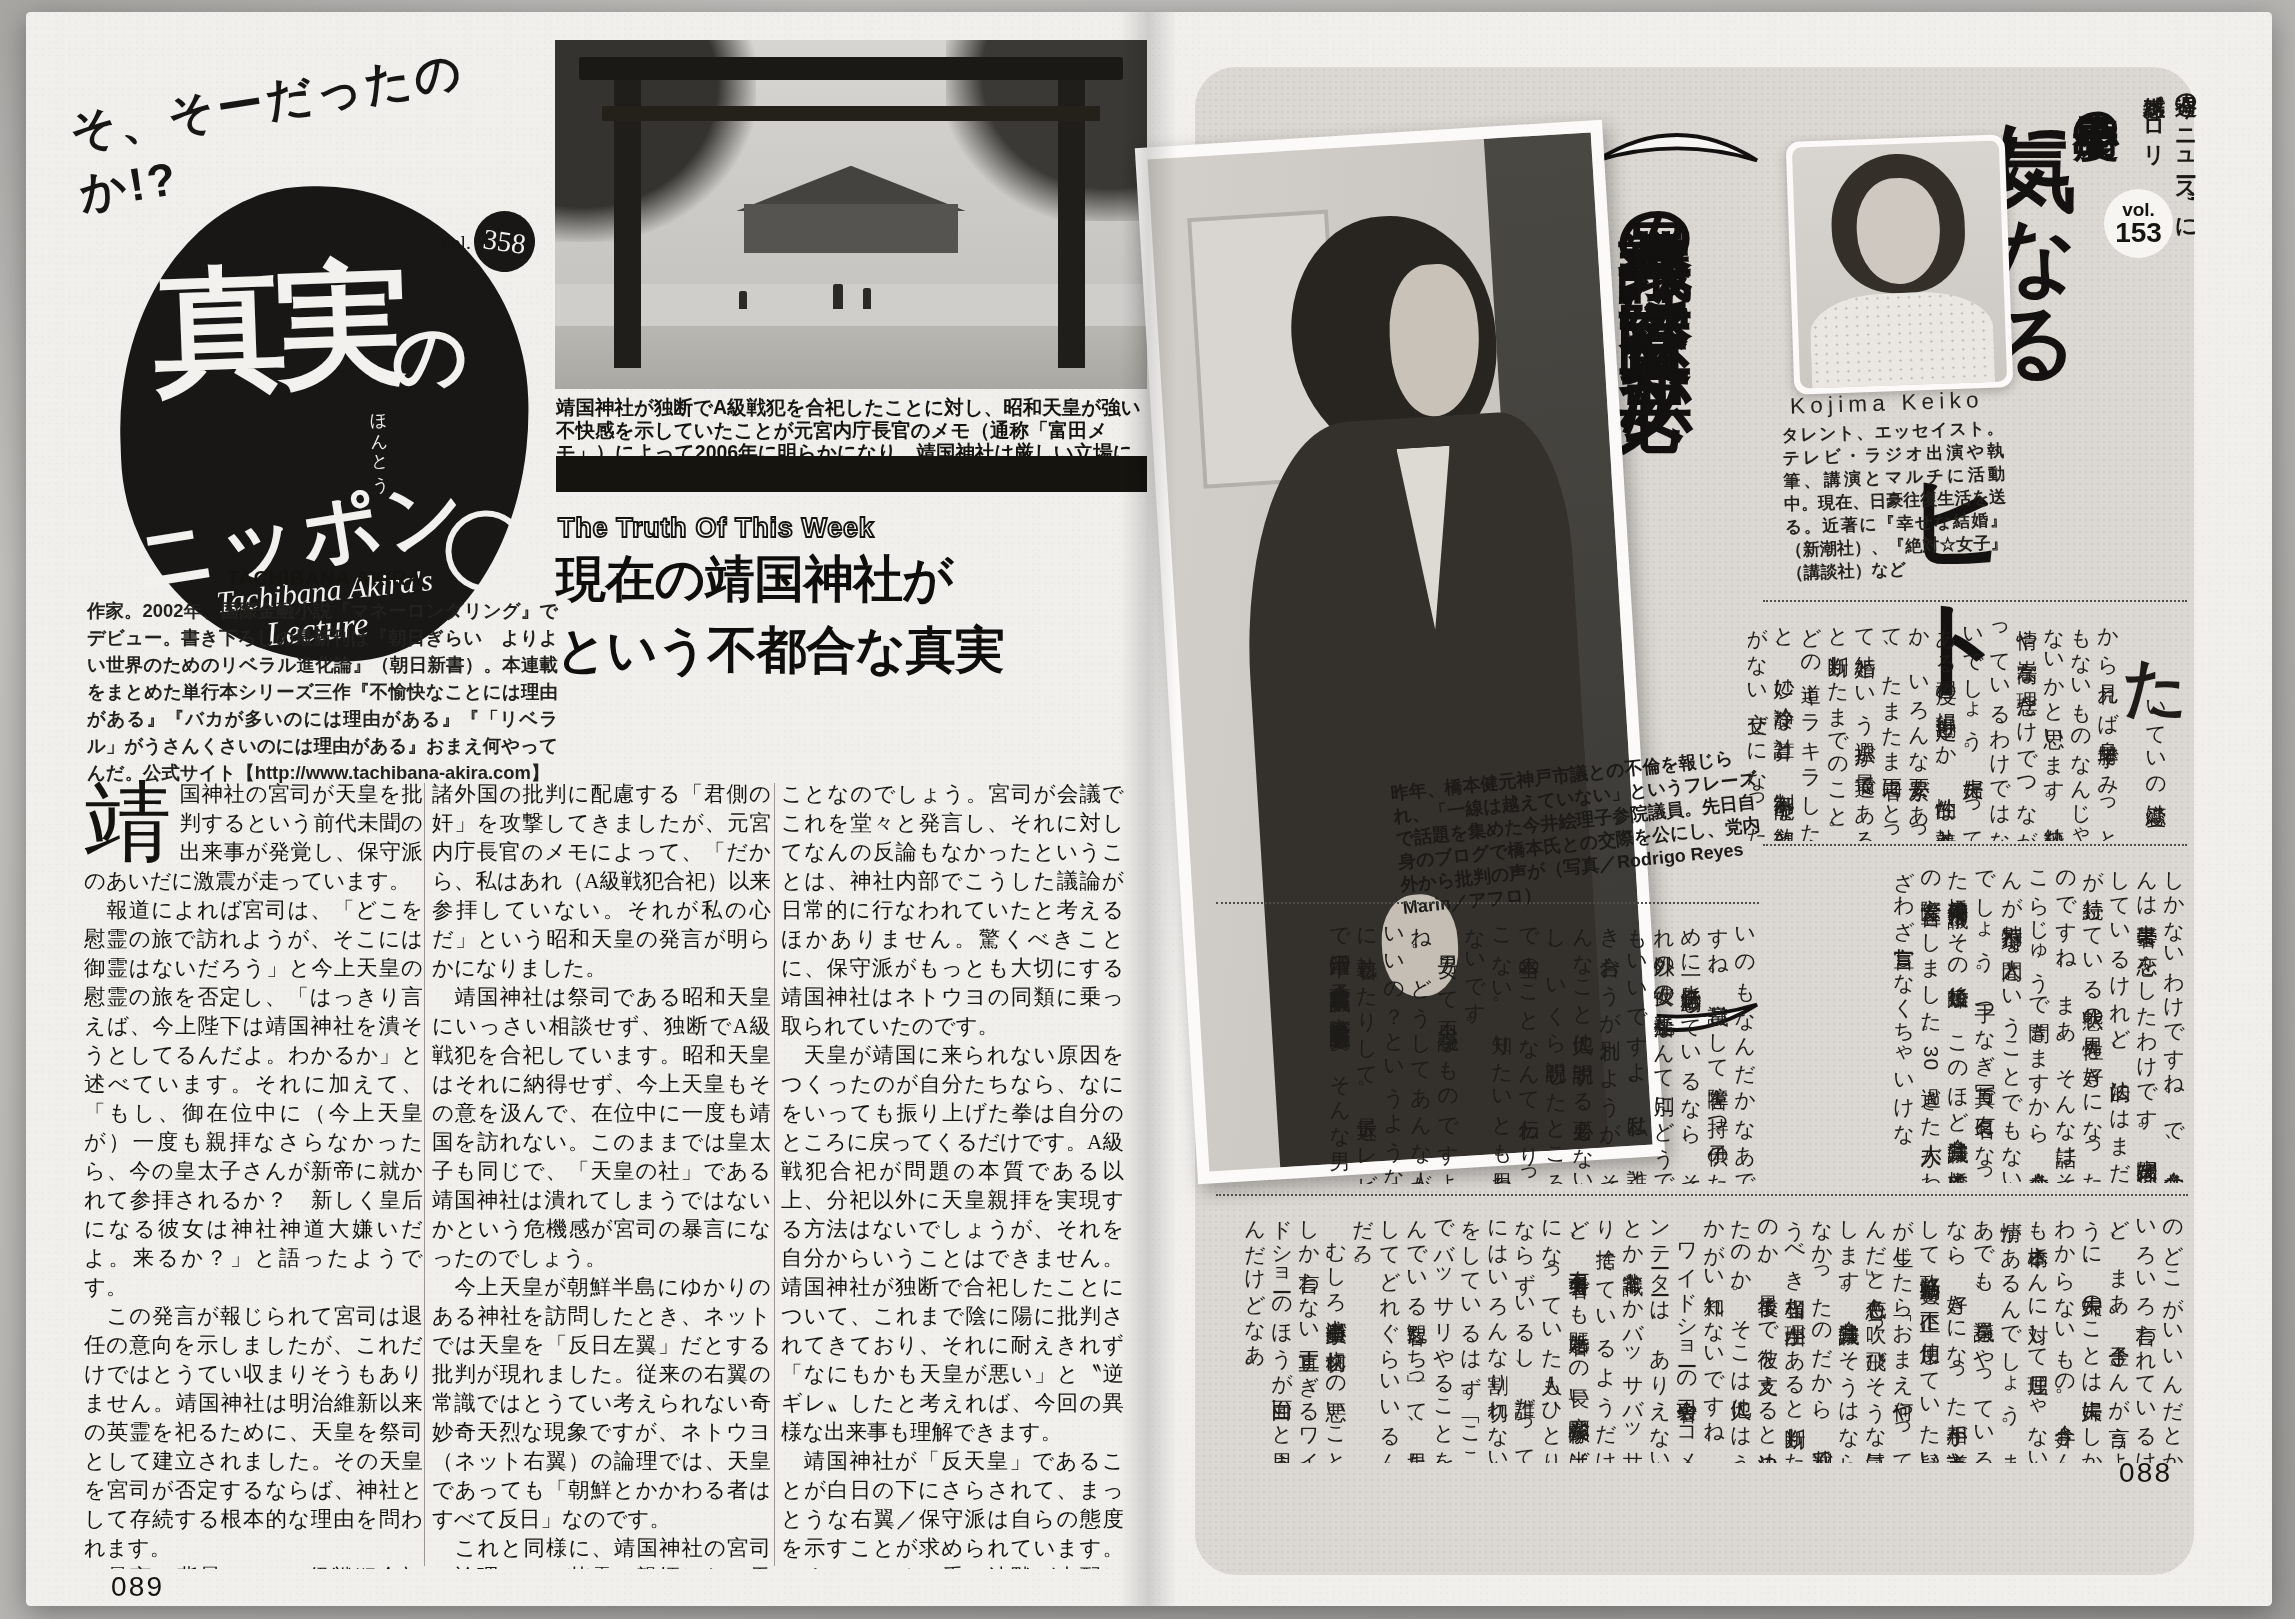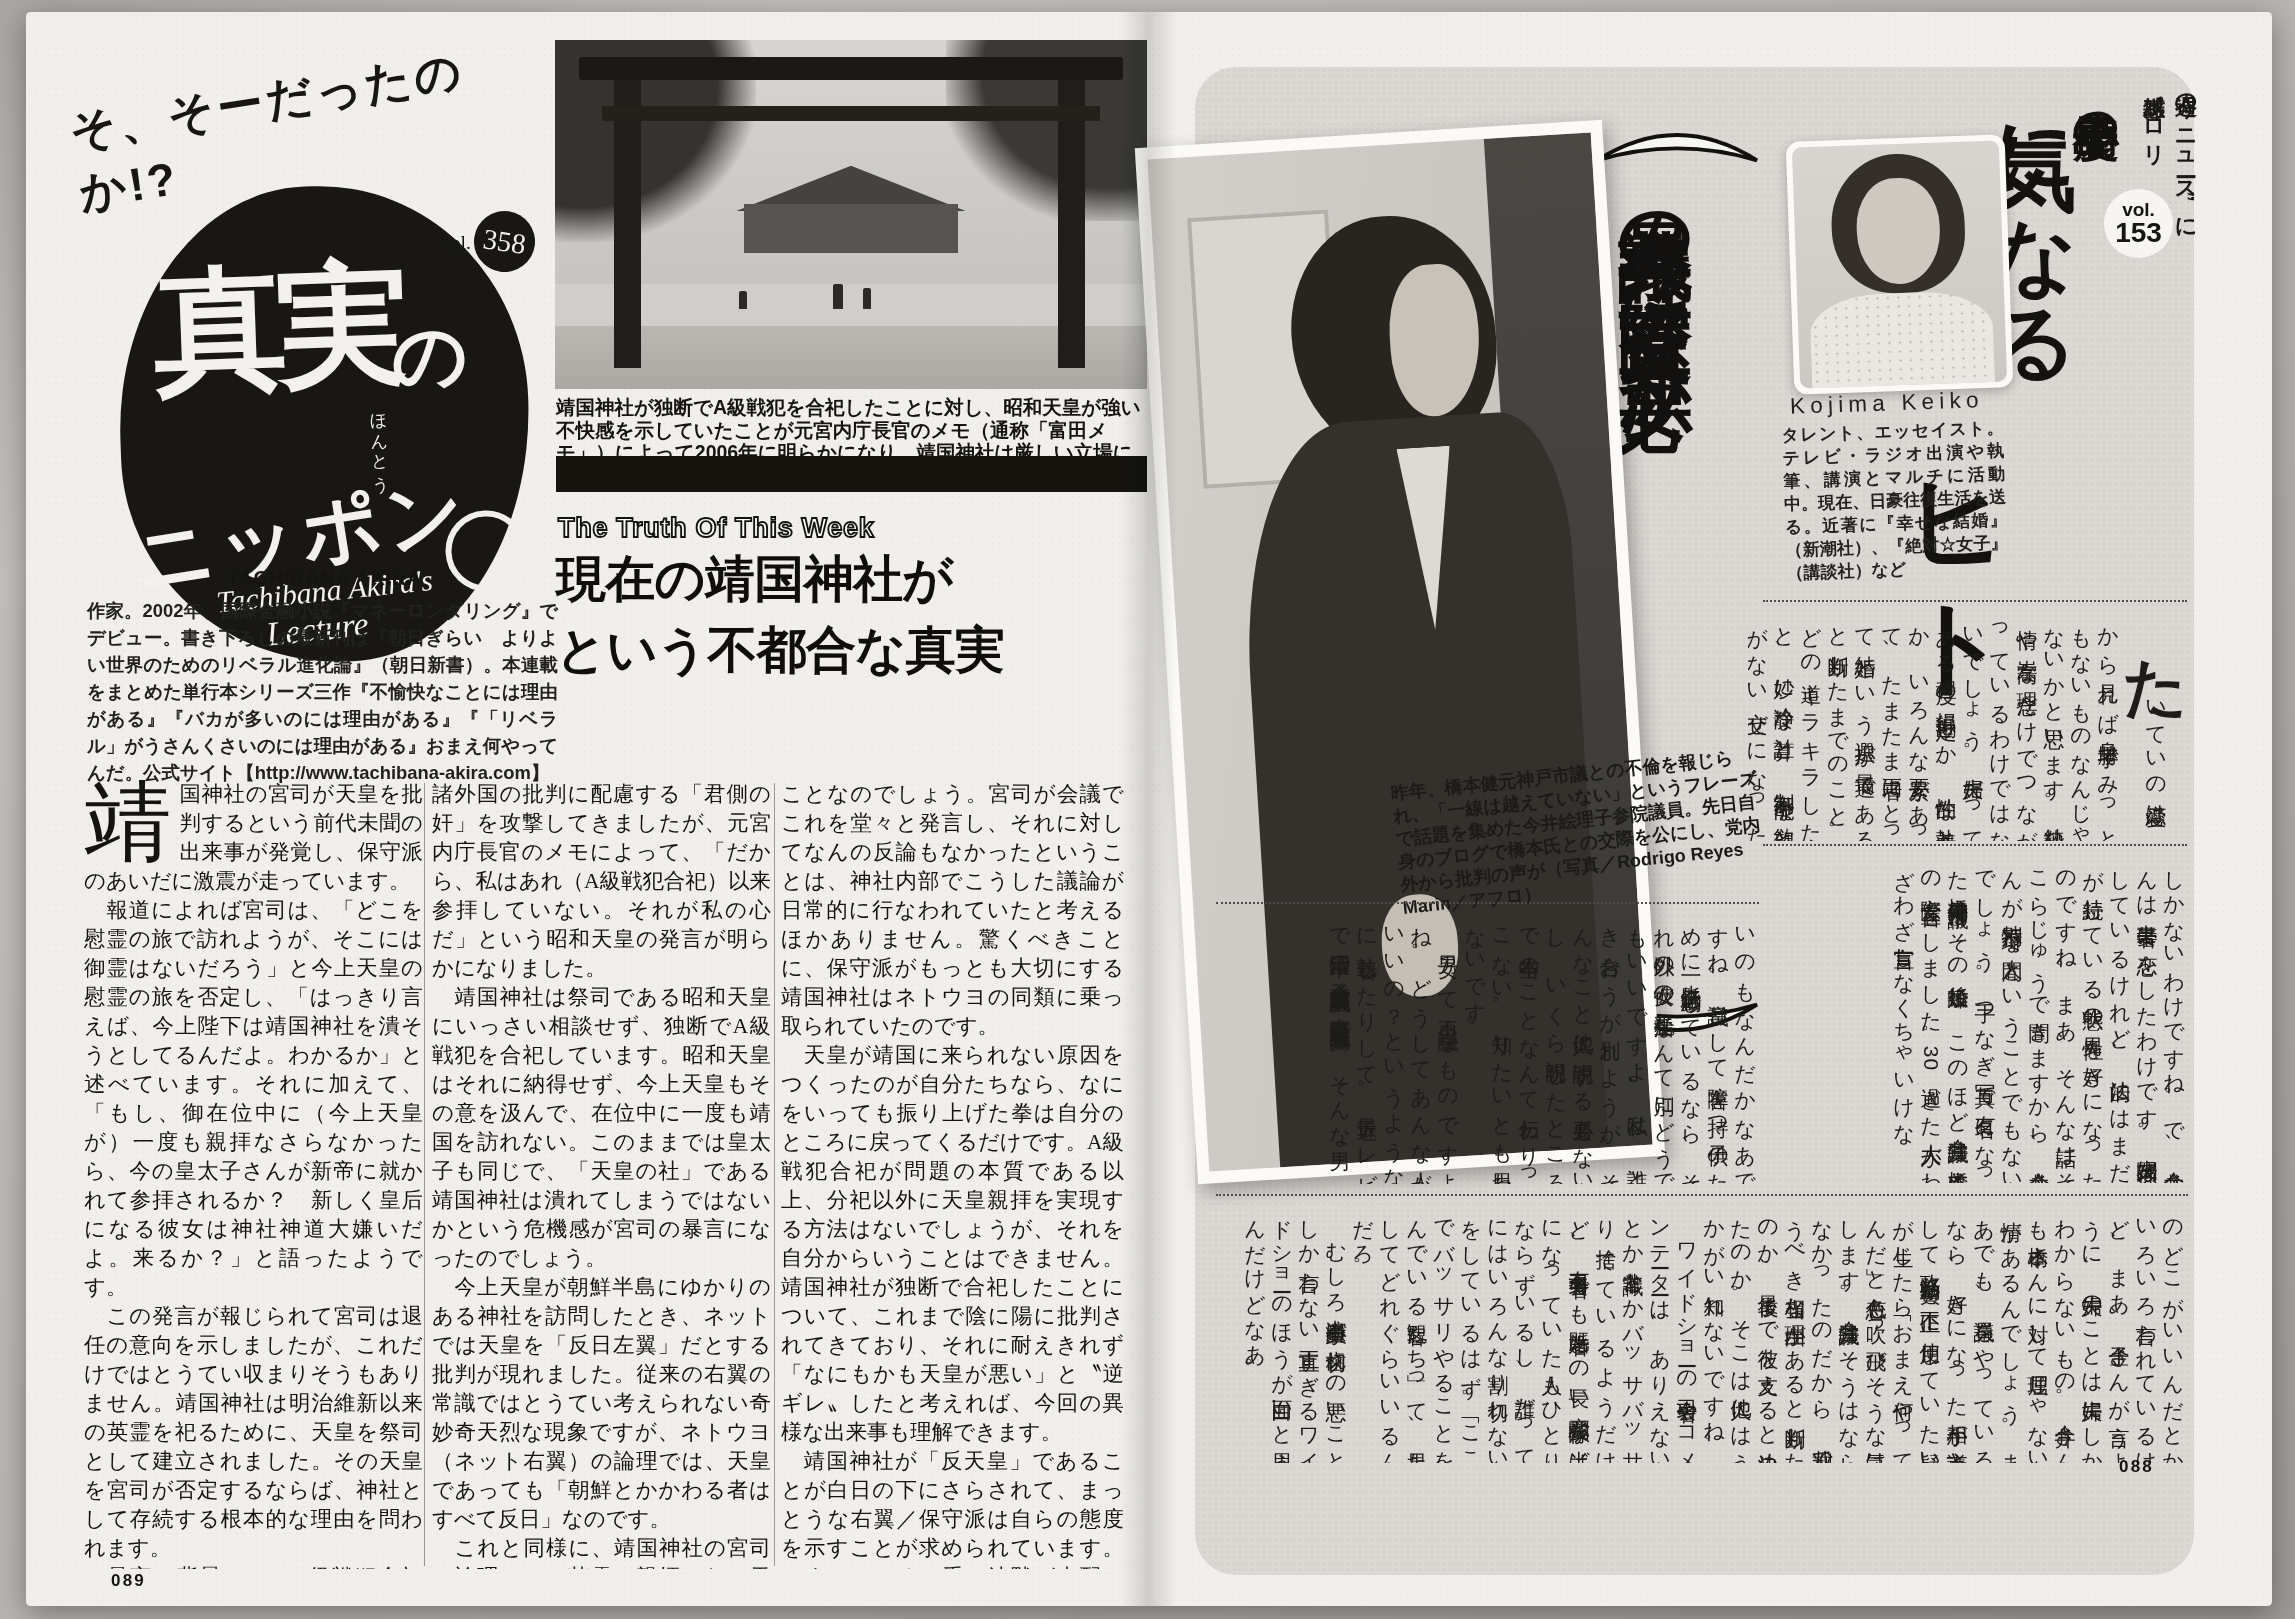--- a/index.html
+++ b/index.html
@@ -60,21 +60,21 @@
   .author-romaji{left:90px;top:567px;width:469px;text-align:center;font-size:20px;font-weight:bold;color:#15140f;letter-spacing:0.7px;}
   .author-bio{left:87px;top:597px;width:471px;font-size:18.4px;font-weight:bold;line-height:27px;text-align:justify;color:#22211d;}
   .kicker{left:558px;top:513px;font-size:27px;font-weight:900;color:#ffffff;-webkit-text-stroke:1.9px #15140f;letter-spacing:0.7px;}
   .headline-l{left:556px;top:544px;width:600px;font-size:50px;font-weight:900;line-height:71px;color:#0f0e0c;font-family:"Liberation Serif",serif;letter-spacing:-0.7px;}
   .body-col{top:780px;height:789px;font-size:21.4px;line-height:29px;text-align:justify;color:#14130f;font-family:"Liberation Serif",serif;overflow:hidden;}
   .col1{left:84px;width:339px;}
   .col2{left:432px;width:339px;}
   .col3{left:781px;width:343px;}
   .dropcap-left{float:left;font-size:88px;line-height:75px;padding:4.5px 7.5px 0 0;font-family:"Liberation Serif",serif;}
   .colrule{top:783px;width:0.7px;height:783px;background:#9a9792;}
-  .pagenum{font-size:17px;font-weight:bold;color:#14130f;letter-spacing:2.2px;}
+  .pagenum{font-size:28px;font-weight:normal;color:#14130f;letter-spacing:2.2px;}
   
   .card{
     left:1195px;top:67px;width:999px;height:1508px;border-radius:41px;
     background-color:#dbd8d3;
     background-image:radial-gradient(rgba(100,96,90,0.09) 0.7px,transparent 0.9px);
     background-size:6px 6px;
   }
   .slogan1{left:2171px;top:79px;height:247px;font-size:22px;font-weight:bold;color:#1a1916;}
   .slogan2{left:2139px;top:79px;height:247px;font-size:22px;font-weight:bold;color:#1a1916;}
   .vol-badge-right{left:2104px;top:189px;width:69px;height:69px;background:#f6f5f2;border-radius:50%;

